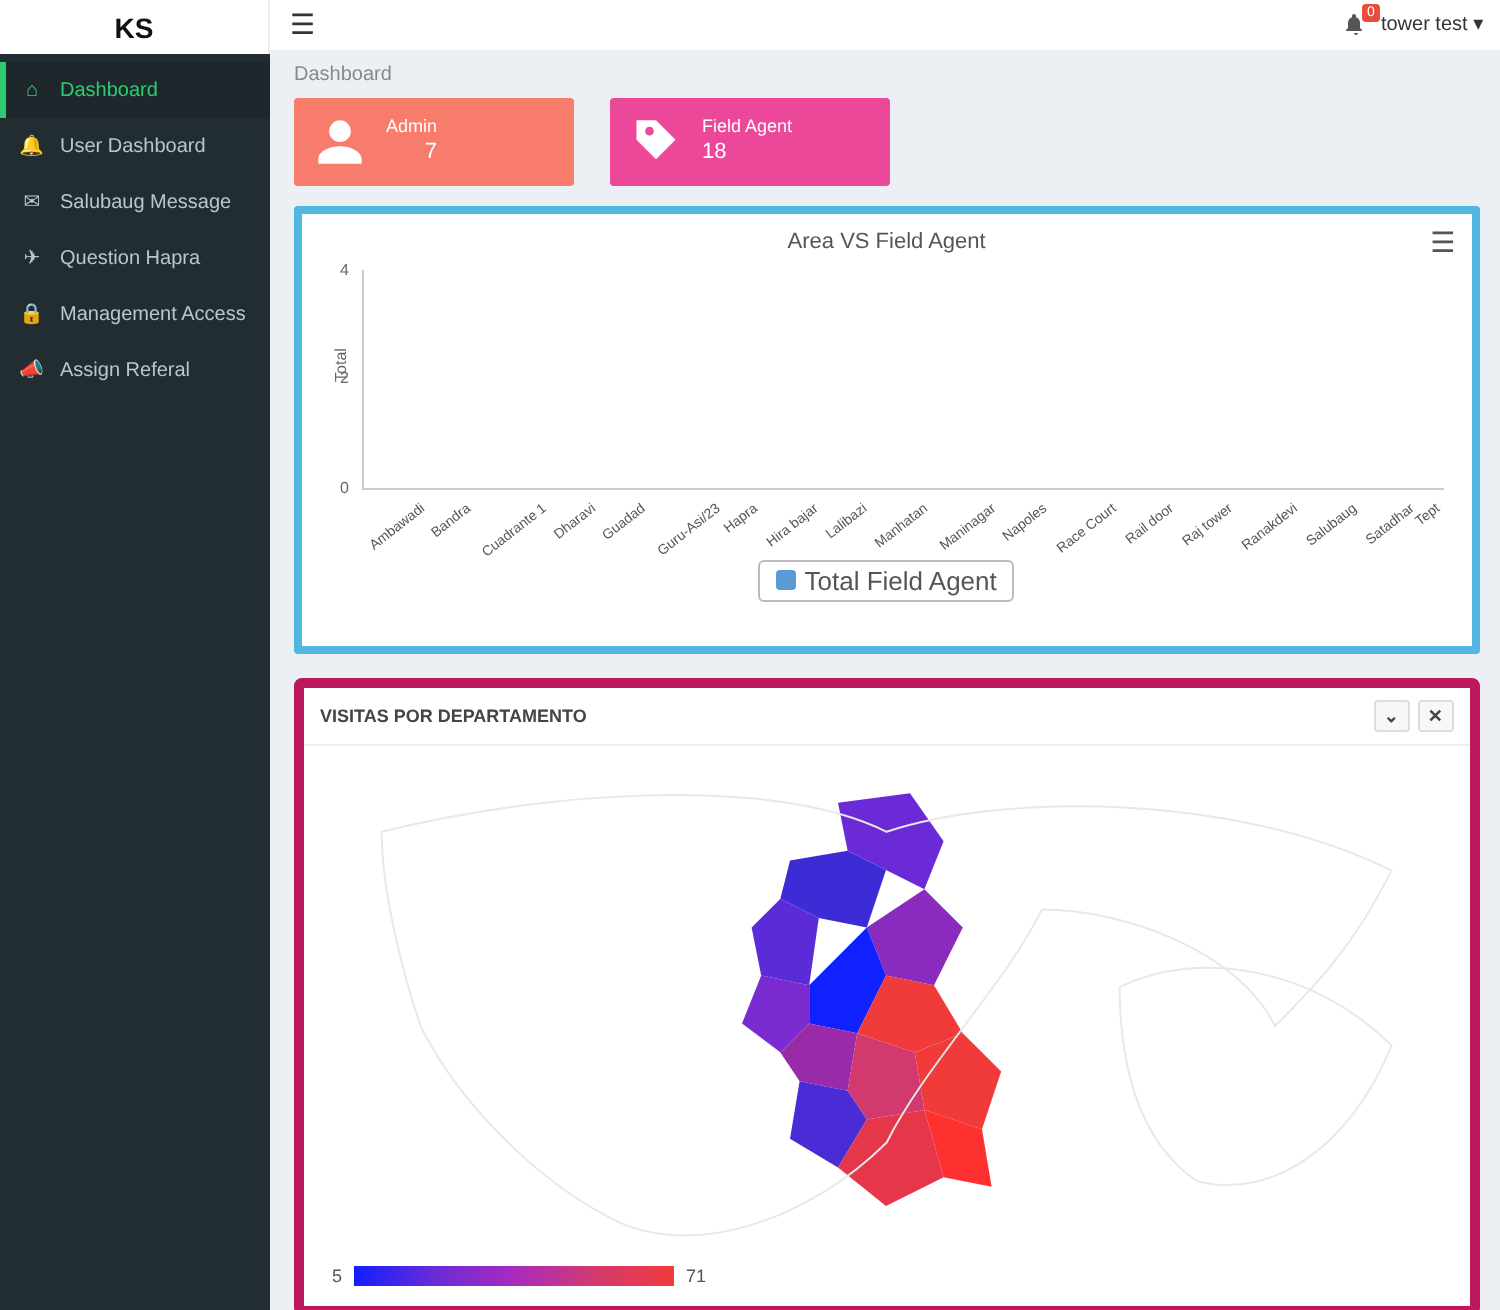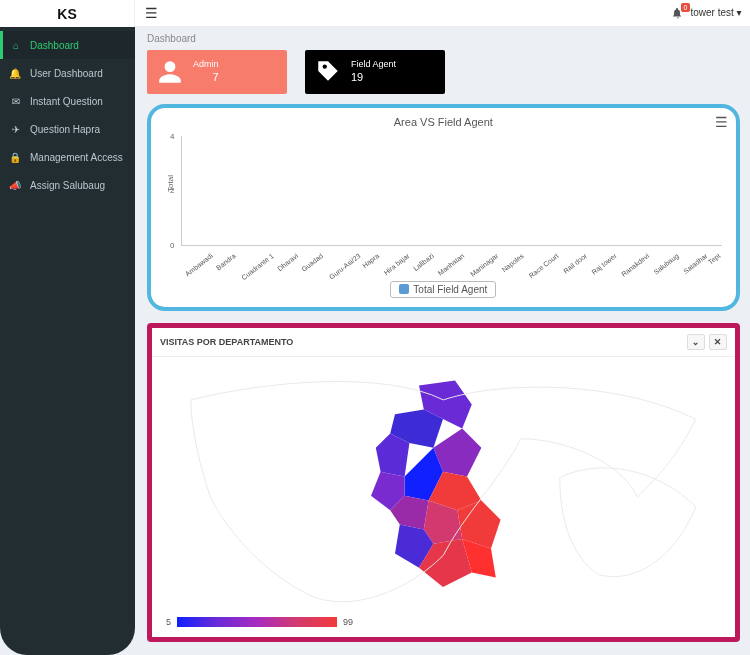--- a/index.html
+++ b/index.html
@@ -1,53 +1,53 @@
 <!DOCTYPE html>
 <html><head>
 <meta charset="utf-8">
 <style>
   * { box-sizing: border-box; margin: 0; padding: 0; }
   body { font-family: Arial, Helvetica, sans-serif; font-size: 12px; background: #ecf0f5; color: #333; width: 750px; height: 655px; overflow: hidden; }
   .app { display: flex; height: 100%; }
-  .sidebar { width: 135px; background: #222d32; color: #b8c7ce; flex-shrink: 0; border-radius: 27px; }
+  .sidebar { width: 135px; background: #222d32; color: #b8c7ce; flex-shrink: 0; }
   .logo { height: 27px; background: #fff; display:flex; align-items:center; justify-content:center; border-right:1px solid #eee;}
   .logo span { font-weight: bold; font-size: 14px; color:#111; }
   .nav { list-style: none; padding-top:4px;}
   .nav li { padding: 8px 10px; display:flex; align-items:center; gap:8px; cursor:pointer; font-size:10px;}
   .nav li.active { background:#1e282c; color:#2ecc71; border-left:3px solid #2ecc71; padding-left:7px;}
   .nav li .ico { width:12px; height:12px; display:inline-flex; align-items:center; justify-content:center;}
   .main { flex:1; display:flex; flex-direction:column; }
   .topbar { height:27px; background:#fff; border-bottom:1px solid #eee; display:flex; align-items:center; justify-content:space-between; padding:0 10px;}
   .hamburger { cursor:pointer; font-size:14px;}
   .user-area { display:flex; align-items:center; gap:6px; font-size:10px;}
   .notif { position:relative; }
   .notif .badge { position:absolute; top:-4px; right:-6px; background:#e74c3c; color:#fff; font-size:7px; padding:1px 3px; border-radius:2px;}
   .breadcrumb { padding:6px 12px; font-size:10px; color:#888;}
   .content { padding:0 12px 12px 12px; overflow:auto; }
   .cards { display:flex; gap:18px; margin-bottom:10px;}
   .card { width:140px; height:44px; border-radius:2px; color:#fff; display:flex; align-items:center; padding:0 10px; gap:10px;}
   .card.red { background:#f87c6b;text-align:right;}
-  .card.yellow { background:#000000;}
+  .card.yellow { background:#ec4899;}
   .card .cicon { width:26px; height:26px; }
   .card .ctxt { font-size:9px; line-height:1.4;}
   .card .ctxt .num { font-size:11px;}
   .panel { background:#fff; border:5px solid #be185d; border-radius:4px; margin-bottom:12px;}
-  .panel.chart-wrap { border:4px solid #51b6e0; border-radius:18px; padding:6px 8px 9px 8px;}
+  .panel.chart-wrap { border:4px solid #51b6e0; border-radius:2px; padding:6px 8px 22px 8px;}
   .chart-title { text-align:center; font-size:11px; color:#555; position:relative; padding:2px 0 4px 0;}
   .chart-menu { position:absolute; right:0; top:0; font-size:14px; cursor:pointer;}
   .chart-area { height:110px; position:relative; border-left:1px solid #ccc; border-bottom:1px solid #ccc; margin:4px 6px 0 22px;}
   .ylabel { position:absolute; left:-20px; top:40%; transform:rotate(-90deg); font-size:8px; color:#666;}
   .ytick { position:absolute; left:-12px; font-size:8px; color:#666; transform:translateY(50%);}
   .bars { position:absolute; inset:0; display:flex; align-items:flex-end;}
   .barcol { flex:1; display:flex; flex-direction:column; align-items:center; position:relative;}
   .bar { width:8px; background:#5b9bd5;}
   .xlabels { display:flex; margin-left:22px; margin-right:6px;}
   .xlabels div { flex:1; text-align:center; font-size:7px; color:#555; transform:rotate(-38deg); transform-origin: top right; white-space:nowrap; position:relative; top:6px; left:-4px;}
   .legend { text-align:center; margin-top:28px;}
-  .legend-box { display:inline-flex; align-items:center; gap:4px; border:1px solid #bbb; border-radius:3px; padding:2px 8px; font-size:10px; color:#555;}
+  .legend-box { display:inline-flex; align-items:center; gap:4px; border:1px solid #bbb; border-radius:3px; padding:2px 8px; font-size:13px; color:#555;}
   .legend-sw { width:10px; height:10px; background:#5b9bd5; border-radius:2px;}
   .map-panel .phead { display:flex; justify-content:space-between; align-items:center; padding:6px 8px; border-bottom:1px solid #eee; font-size:9px; color:#444; text-transform:uppercase; font-weight:bold;}
   .ptools { display:flex; gap:4px;}
   .ptools span { width:18px; height:16px; border:1px solid #ddd; border-radius:2px; display:flex; align-items:center; justify-content:center; font-size:9px; cursor:pointer; background:#f7f7f7;}
   .map-body { height:280px; position:relative; background:#fff;}
   .map-shape { position:absolute; left:50%; top:48%; transform:translate(-50%,-50%);}
   .scale { position:absolute; left:14px; bottom:10px; display:flex; align-items:center; gap:6px; font-size:9px; color:#555;}
   .scale-bar { width:160px; height:10px; background:linear-gradient(90deg,#1020ff,#6a2bd6,#a82bbf,#d23a6f,#f13b3b);}
   svg { display:block;}
 </style>
@@ -63,33 +63,33 @@
         <li class="active">
           <span class="ico">⌂</span>
           <span>Dashboard</span>
         </li>
         <li>
           <span class="ico">🔔</span>
           <span>User Dashboard</span>
         </li>
         <li>
           <span class="ico">✉</span>
-          <span>Instant Question</span>
+          <span>Salubaug Message</span>
         </li>
         <li>
           <span class="ico">✈</span>
           <span>Question Hapra</span>
         </li>
         <li>
           <span class="ico">🔒</span>
           <span>Management Access</span>
         </li>
         <li>
           <span class="ico">📣</span>
-          <span>Assign Salubaug</span>
+          <span>Assign Referal</span>
         </li>
       </ul>
   </aside>
 
   <div class="main">
     <div class="topbar">
       <span class="hamburger">☰</span>
       <div class="user-area">
         <span class="notif">
           <svg width="12" height="12" viewBox="0 0 24 24">
@@ -117,21 +117,21 @@
             </div>
           </div>
           <div class="card yellow">
             <div class="cicon">
               <svg width="26" height="26" viewBox="0 0 24 24">
                 <path fill="#fff" d="M21 11l-9-9H3v9l9 9 9-9zM7 7a2 2 0 114 0 2 2 0 01-4 0z"></path>
               </svg>
             </div>
             <div class="ctxt">
               <div>Field Agent</div>
-              <div class="num">19</div>
+              <div class="num">18</div>
             </div>
           </div>
         </div>
 
       <div class="panel chart-wrap">
         <div class="chart-title">
           <span>Area VS Field Agent</span>
           <span class="chart-menu">☰</span>
         </div>
         <div class="chart-area">
@@ -253,20 +253,20 @@
             <polygon points="58,70 70,74 72,86 62,84" fill="#ff3030"></polygon>
           </svg>
 
           <svg style="position:absolute;inset:0" width="100%" height="100%" viewBox="0 0 600 280">
             <path d="M40 40 C120 20,240 10,300 40 C360 20,480 20,560 60 C540 100,520 120,500 140 C480 100,420 80,380 80 C360 120,320 160,300 200 C260 240,200 260,160 240 C120 220,80 180,60 140 C50 110,40 70,40 40 Z" fill="none" stroke="#e8e8e8" stroke-width="1"></path>
             <path d="M420 120 C460 100,520 110,560 150 C540 200,500 230,460 220 C430 200,420 160,420 120 Z" fill="none" stroke="#e8e8e8" stroke-width="1"></path>
           </svg>
           <div class="scale">
             <span>5</span>
             <div class="scale-bar"></div>
-            <span>99</span>
+            <span>71</span>
           </div>
         </div>
       </div>
 
     </div>
   </div>
 </div>
 
 </body></html>

